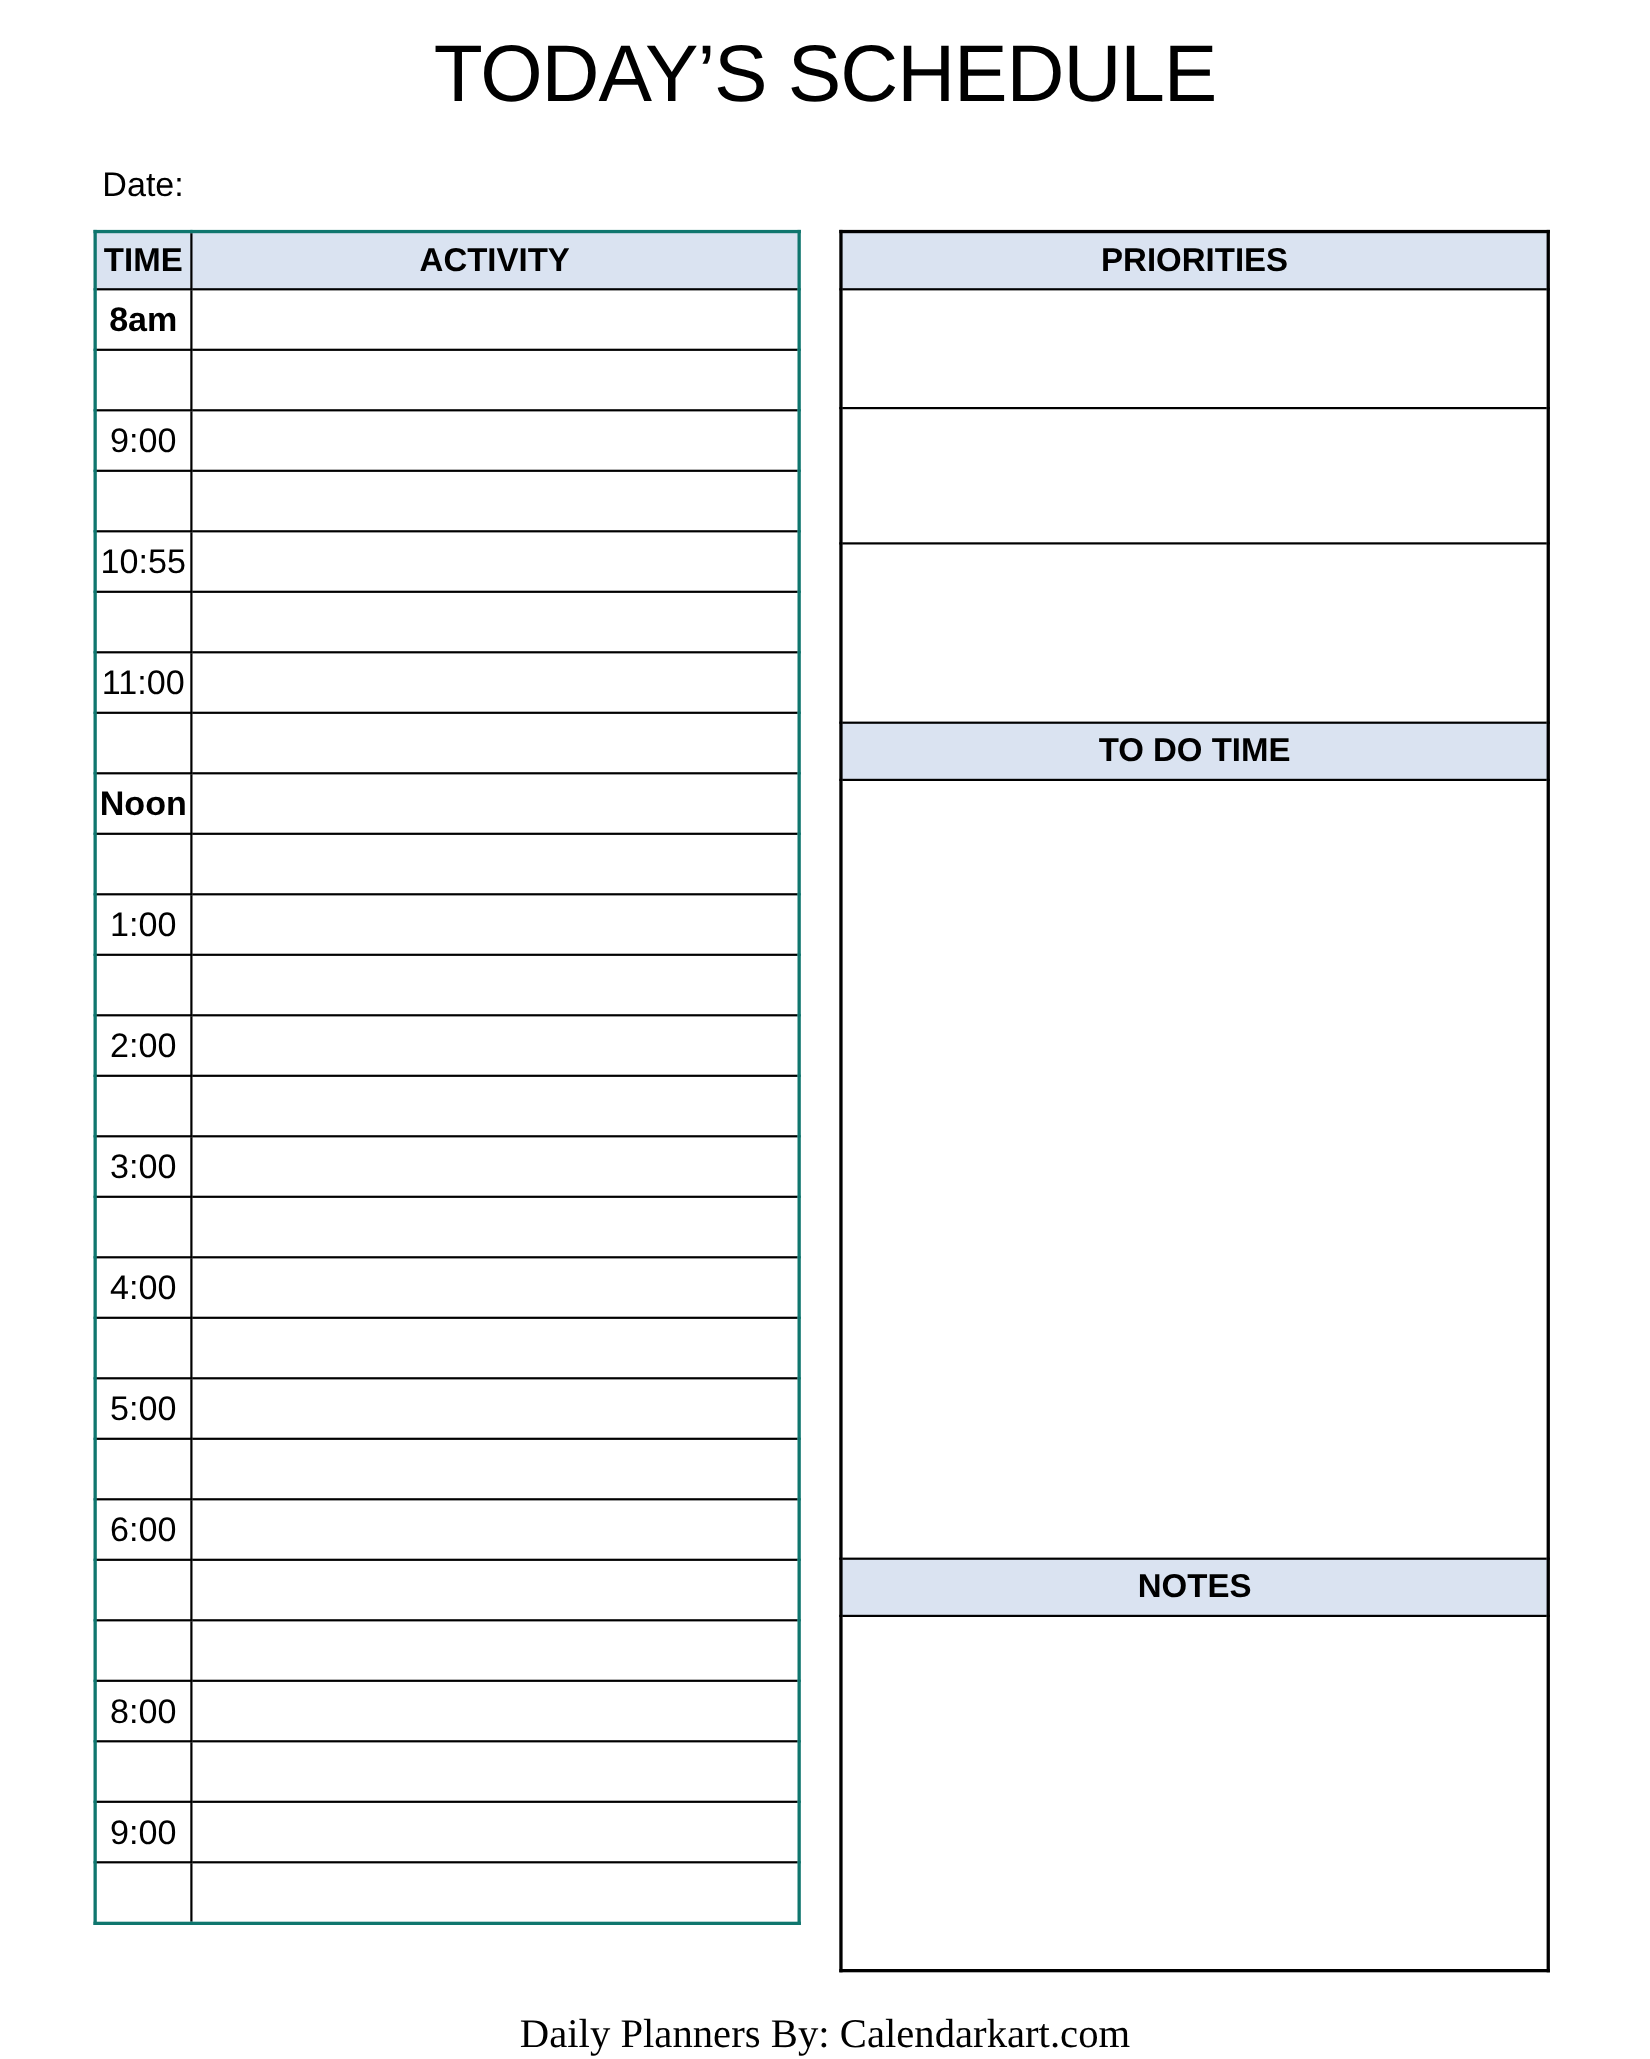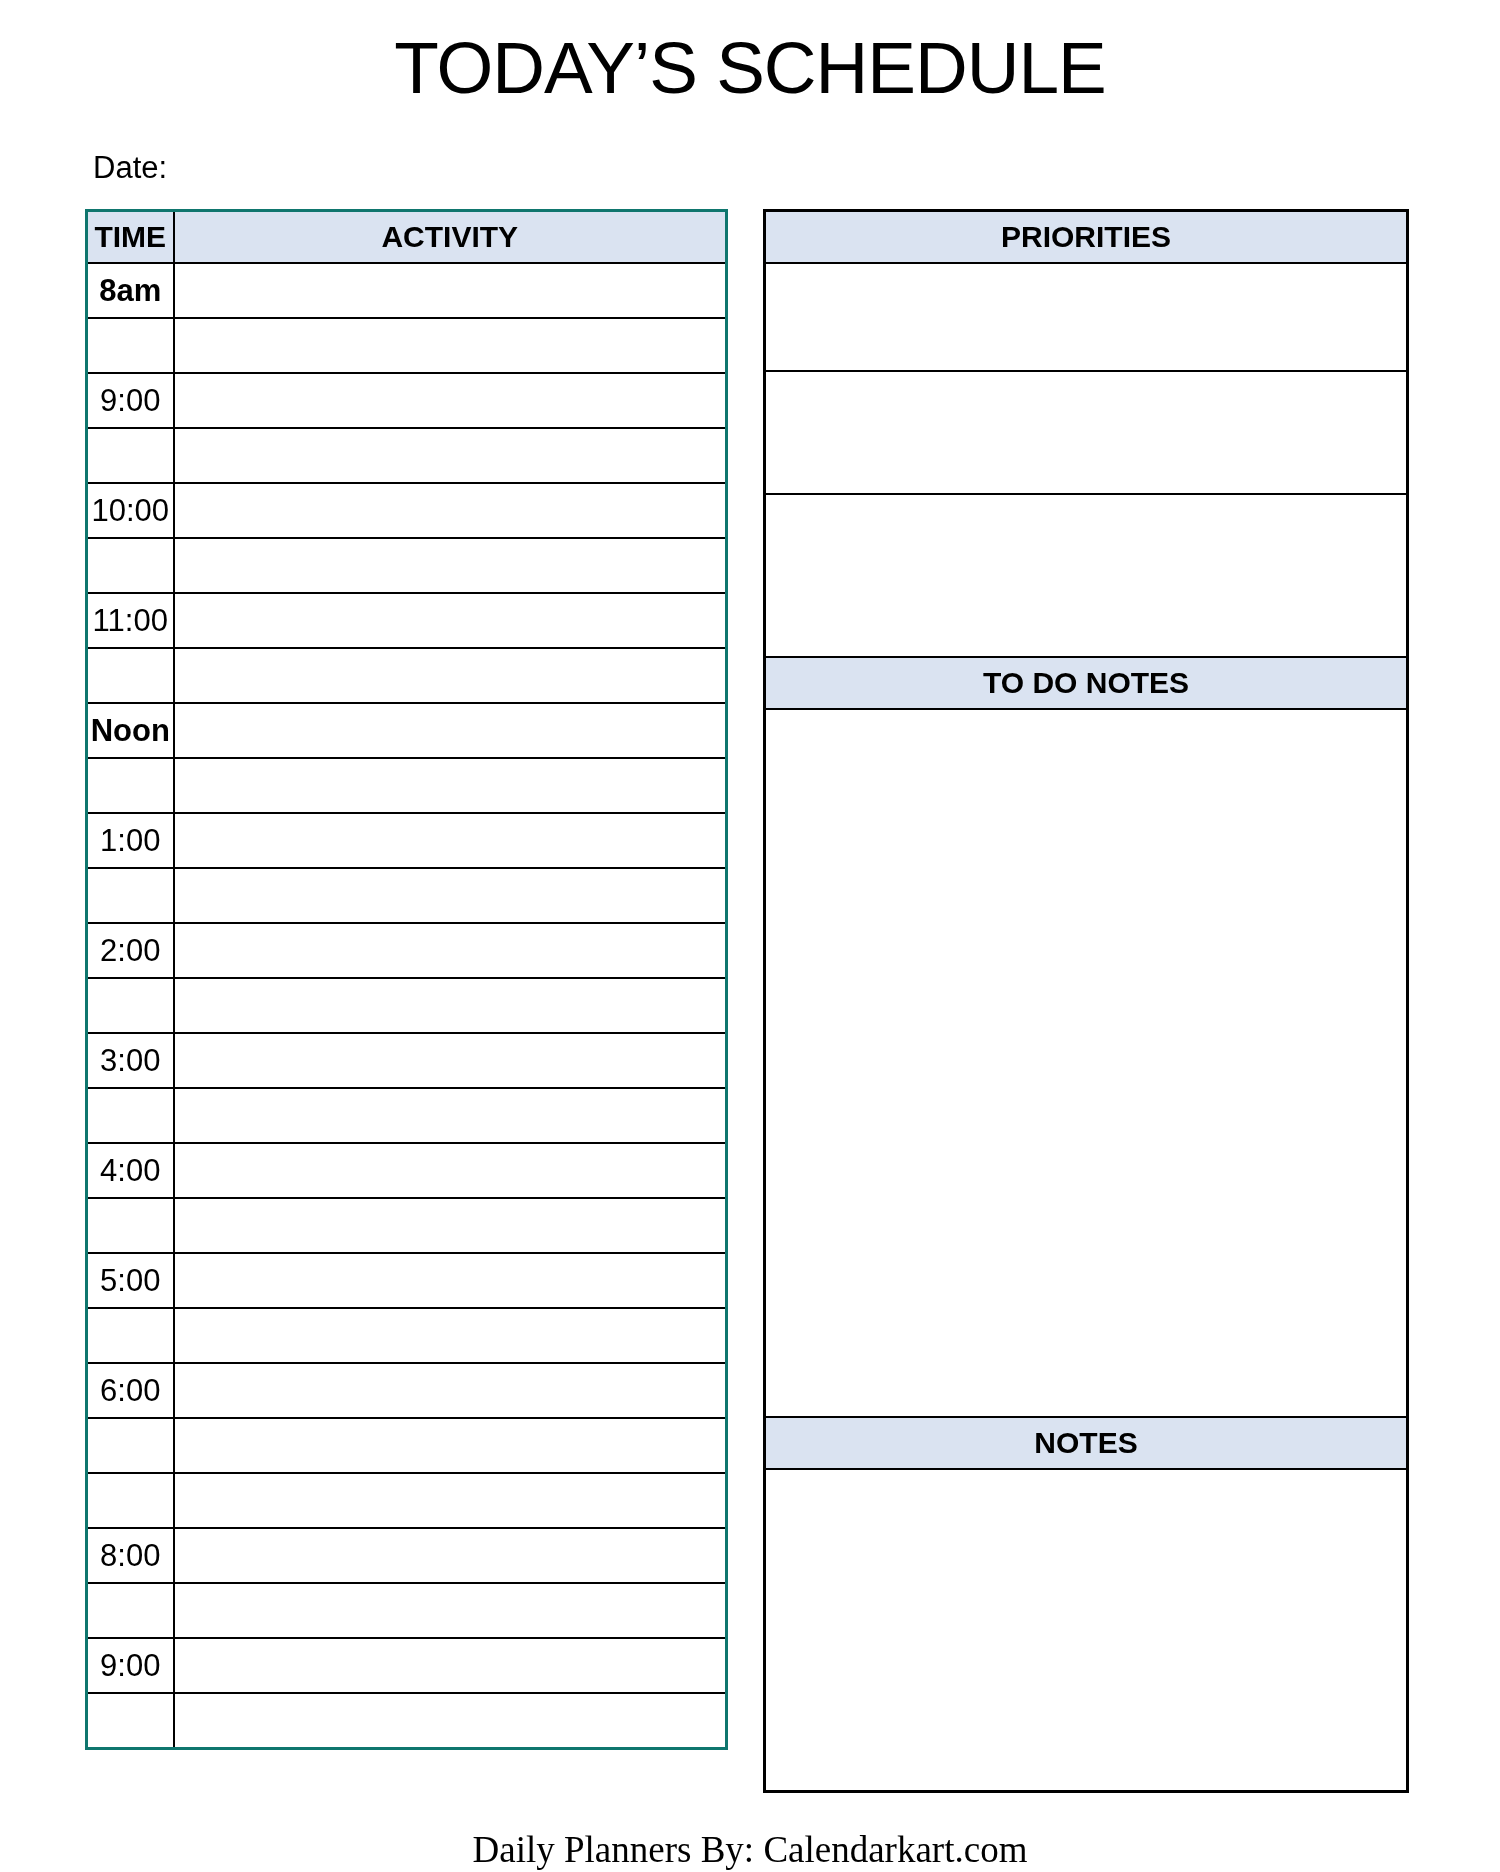--- a/index.html
+++ b/index.html
@@ -123,21 +123,21 @@
           </tr>
           <tr>
             <td class="time-cell">9:00</td>
             <td class="activity-cell"></td>
           </tr>
           <tr>
             <td class="time-cell"></td>
             <td class="activity-cell"></td>
           </tr>
           <tr>
-            <td class="time-cell">10:00</td>
+            <td class="time-cell">10:55</td>
             <td class="activity-cell"></td>
           </tr>
           <tr>
             <td class="time-cell"></td>
             <td class="activity-cell"></td>
           </tr>
           <tr>
             <td class="time-cell">11:00</td>
             <td class="activity-cell"></td>
           </tr>
@@ -232,21 +232,21 @@
         <tr class="p-row-1">
           <td></td>
         </tr>
         <tr class="p-row-2">
           <td></td>
         </tr>
         <tr class="p-row-3">
           <td></td>
         </tr>
         <tr>
-          <th class="section-header">TO DO NOTES</th>
+          <th class="section-header">TO DO TIME</th>
         </tr>
         <tr class="todo-row">
           <td></td>
         </tr>
         <tr>
           <th class="section-header">NOTES</th>
         </tr>
         <tr class="notes-row">
           <td></td>
         </tr>

